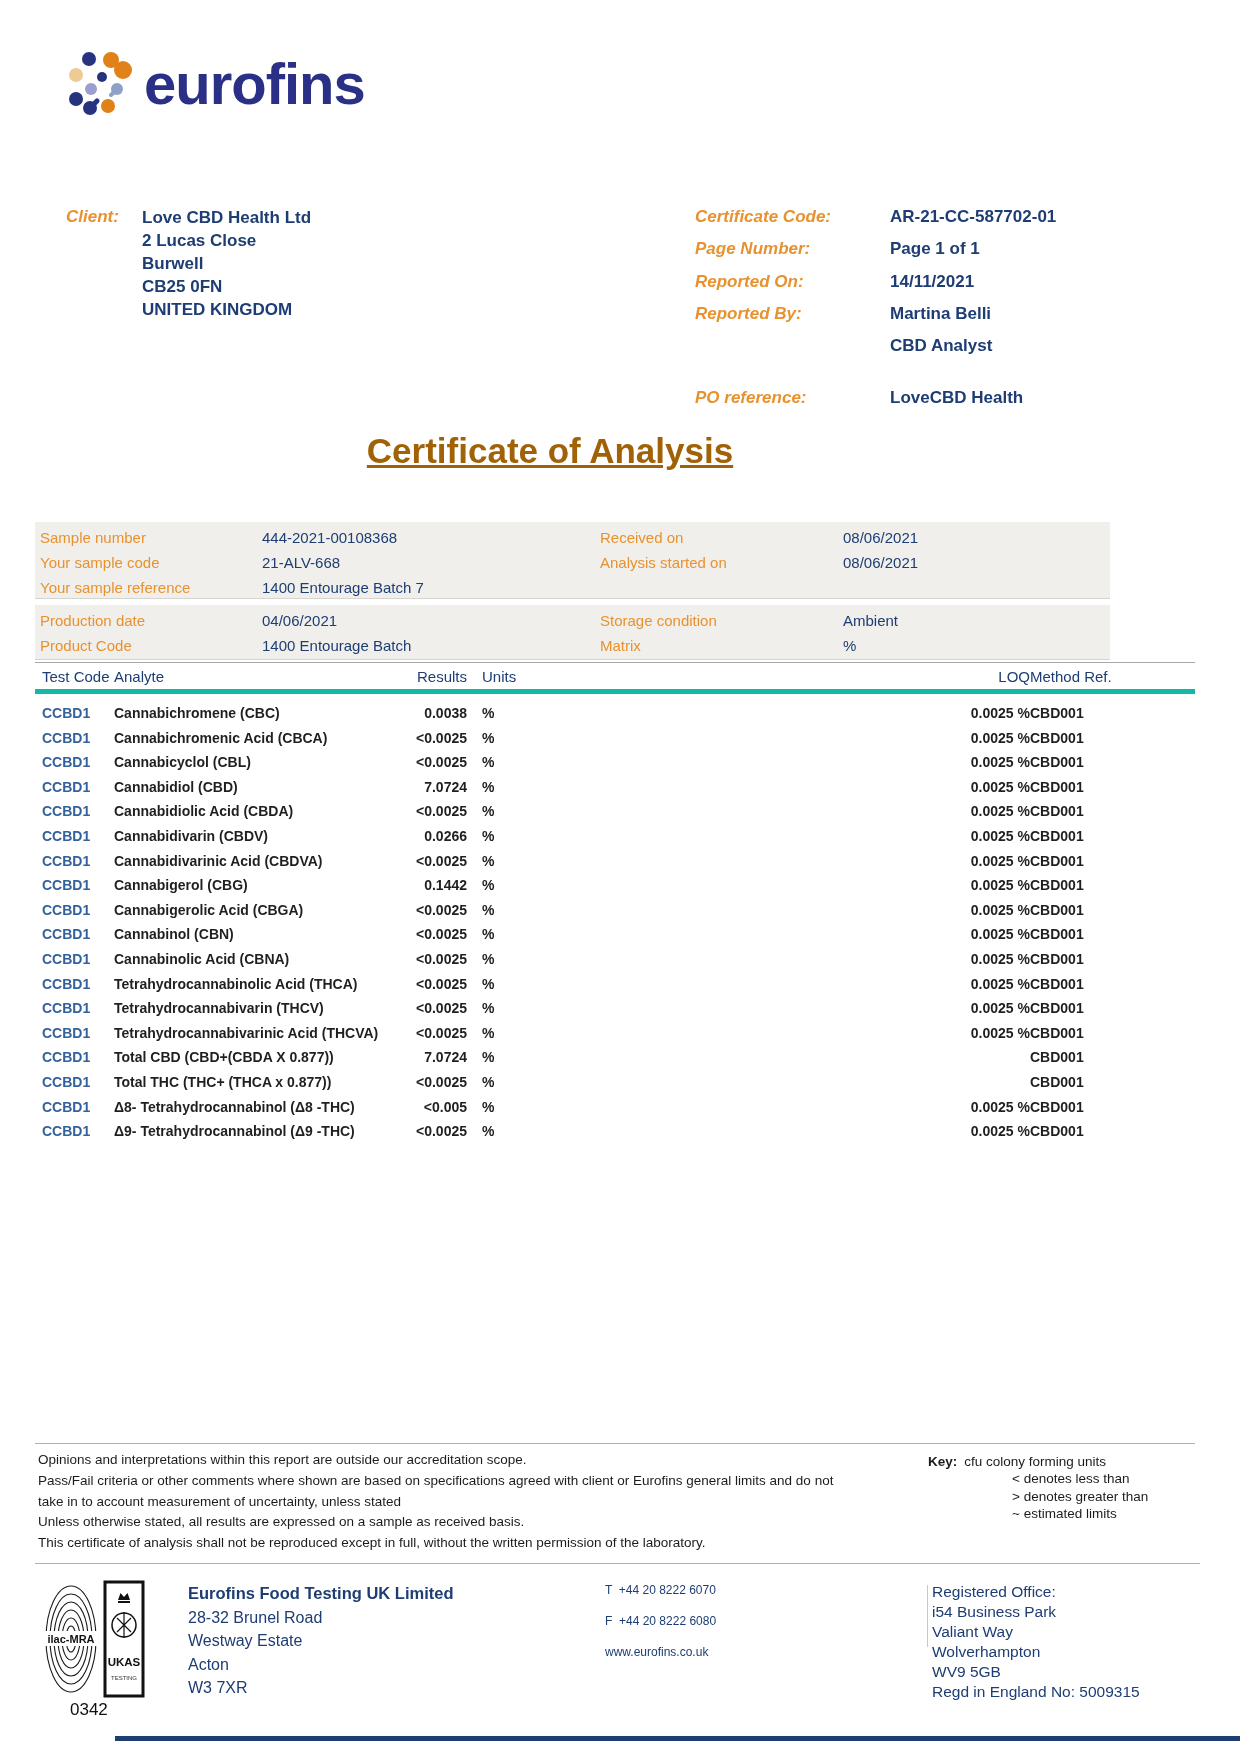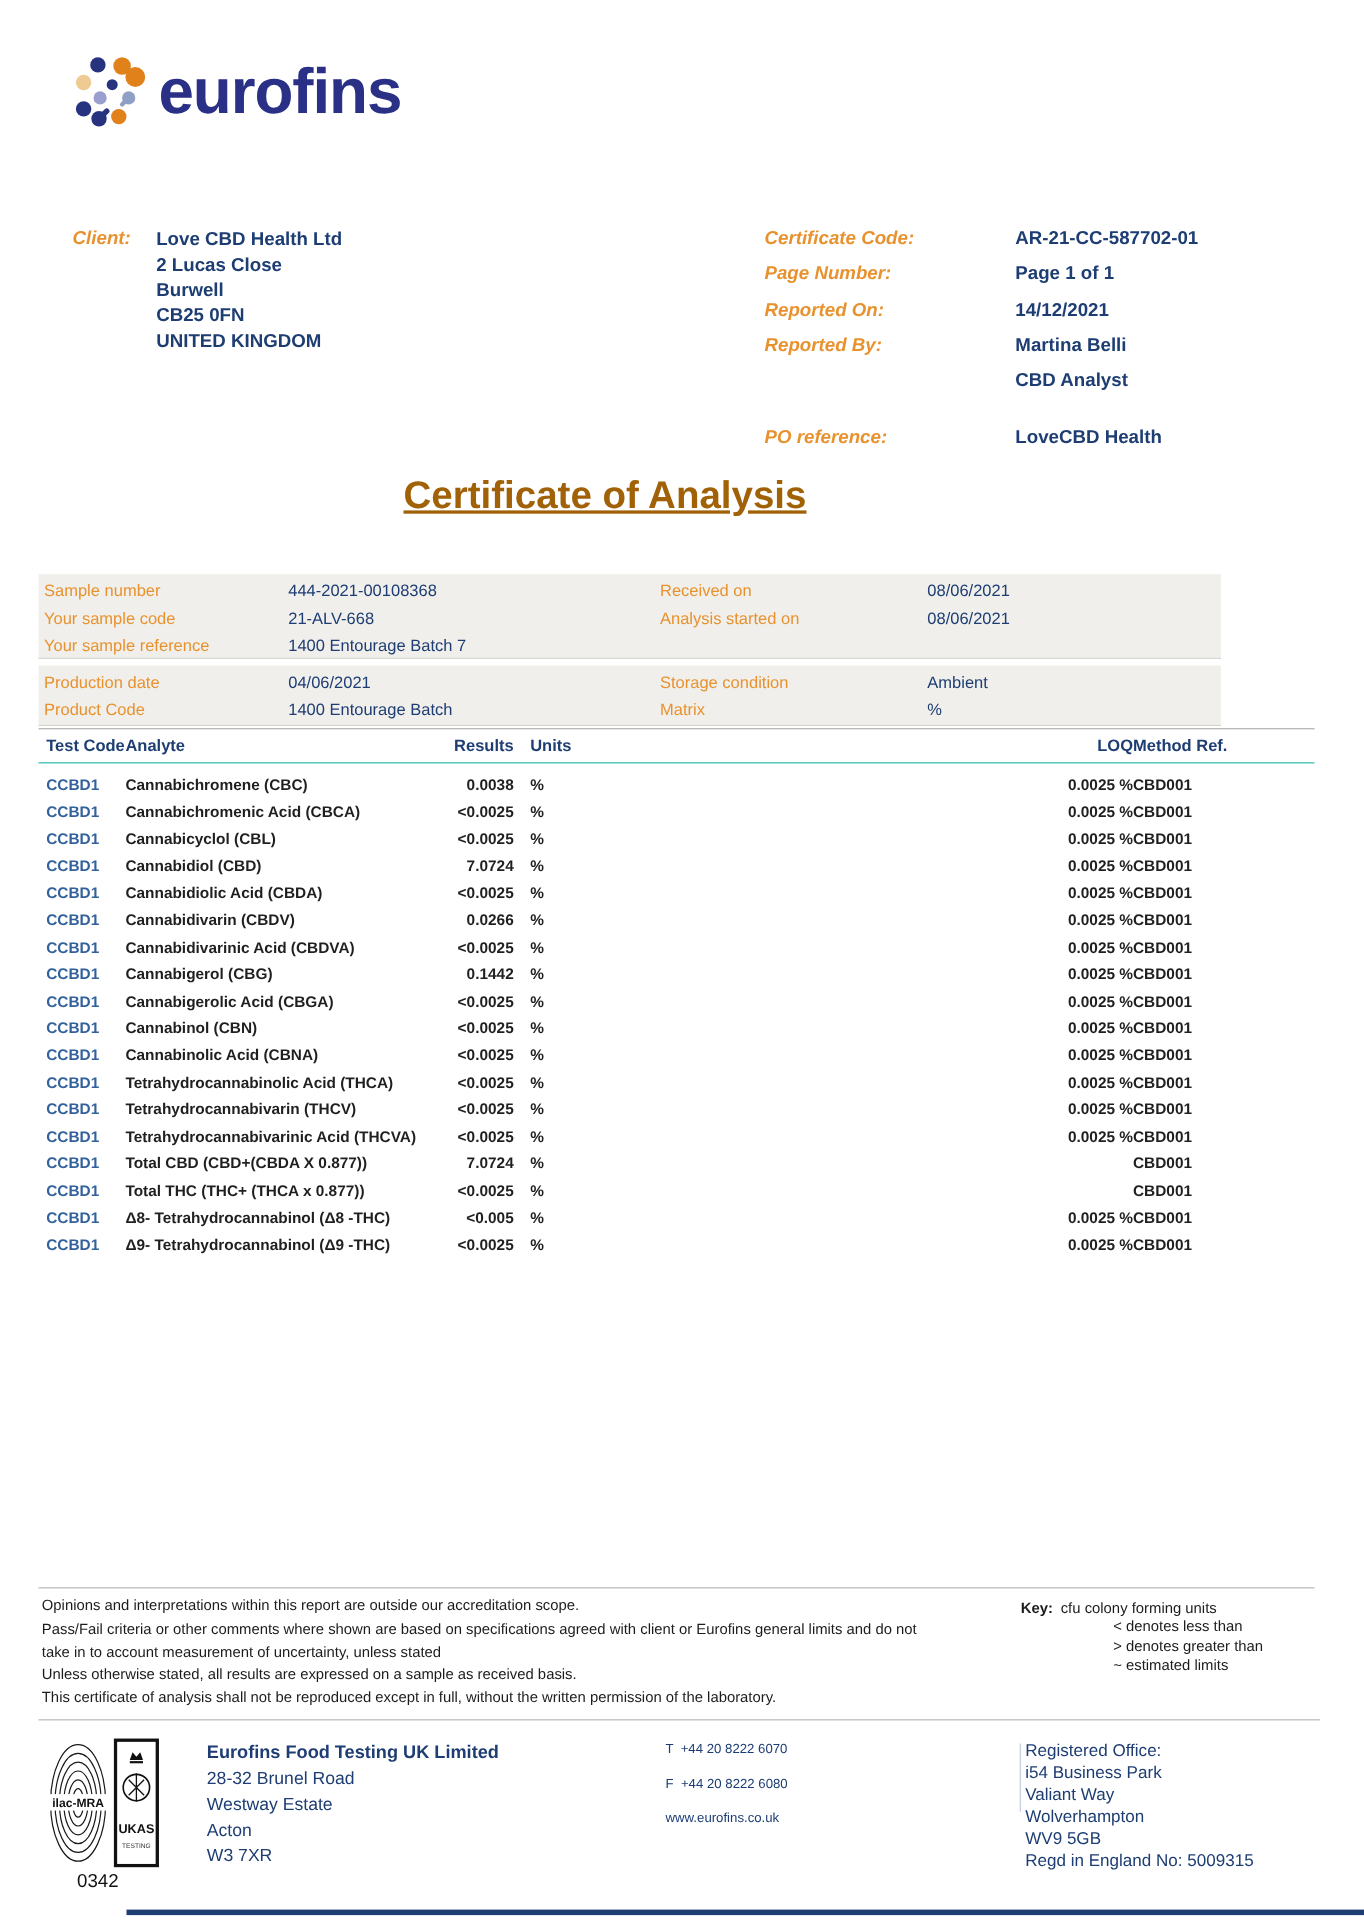--- a/index.html
+++ b/index.html
@@ -11,42 +11,42 @@
   .logo-text{position:absolute;left:144px;top:50px;font-size:58px;font-weight:bold;
              letter-spacing:-1px;color:#2B3087;}
 
   
   .client-label{position:absolute;left:66px;top:207px;font-size:17px;font-weight:bold;
                 font-style:italic;color:#E8922F;}
   .client-address{position:absolute;left:142px;top:206px;font-size:17px;font-weight:bold;
                   color:#1D3D73;line-height:23px;}
 
   
-  .meta-row{position:absolute;left:695px;width:480px;display:flex;font-size:17px;font-weight:bold;gap:33px;}
+  .meta-row{position:absolute;left:695px;width:480px;display:flex;font-size:17px;font-weight:bold;}
   .m-lbl{width:195px;color:#E8922F;font-style:italic;}
   .m-val{color:#1D3D73;}
 
   .doc-title{position:absolute;left:0;top:431px;width:1100px;text-align:center;
              font-size:35px;font-weight:bold;color:#a16207;text-decoration:underline;}
 
   
   .band{position:absolute;left:35px;width:1075px;background:#F0EFEB;
         border-bottom:1px solid #D6D4CF;box-sizing:border-box;padding:3px 0 0 5px;}
   .band1{top:522px;height:77px;}
   .band2{top:605px;height:55px;}
   .band-row{display:grid;grid-template-columns:222px 338px 243px 1fr;height:25px;
             line-height:25px;font-size:15px;}
   .b-lbl{color:#E8922F;}
   .b-val{color:#1D3D73;}
 
   
   .thead{position:absolute;left:35px;top:662px;width:1160px;height:32px;
-         border-top:1px solid #A9A9A9;border-bottom:1px solid #14b8a6;
+         border-top:1px solid #A9A9A9;border-bottom:5px solid #14b8a6;
          display:grid;grid-template-columns:79px 283px 70px 45px 518px 165px;
-         align-items:center;font-size:15px;font-weight:bold;color:#1D3D73;box-sizing:border-box;}
+         align-items:center;font-size:15px;font-weight:normal;color:#1D3D73;box-sizing:border-box;}
   .tbody{position:absolute;left:35px;top:701px;width:1160px;}
   .t-row{display:grid;grid-template-columns:79px 283px 70px 45px 518px 165px;
          height:24.6px;line-height:24.6px;font-size:14px;color:#1F1F1F;font-weight:bold;}
   .c-code{padding-left:7px;}
   .t-row .c-code{color:#33619B;}
   .c-result{text-align:right;}
   .c-units{padding-left:15px;}
   .c-loq{text-align:right;}
   .c-method{}
 
@@ -106,21 +106,21 @@
   <div class="meta-row" style="top:207px">
     <span class="m-lbl">Certificate Code:</span>
     <span class="m-val">AR-21-CC-587702-01</span>
   </div>
   <div class="meta-row" style="top:239px">
     <span class="m-lbl">Page Number:</span>
     <span class="m-val">Page 1 of 1</span>
   </div>
   <div class="meta-row" style="top:272px">
     <span class="m-lbl">Reported On:</span>
-    <span class="m-val">14/12/2021</span>
+    <span class="m-val">14/11/2021</span>
   </div>
   <div class="meta-row" style="top:304px">
     <span class="m-lbl">Reported By:</span>
     <span class="m-val">Martina Belli</span>
   </div>
   <div class="meta-row" style="top:336px">
     <span class="m-lbl"></span>
     <span class="m-val">CBD Analyst</span>
   </div>
   <div class="meta-row" style="top:388px">

